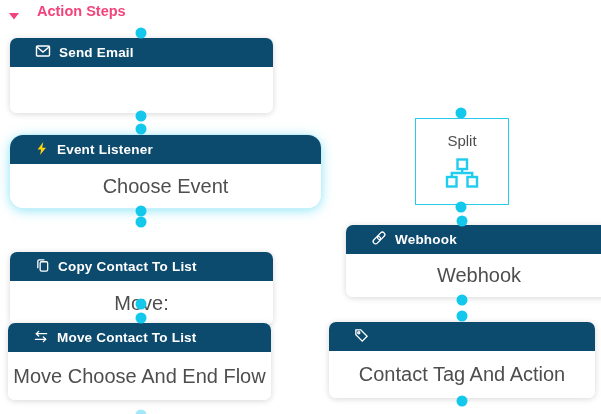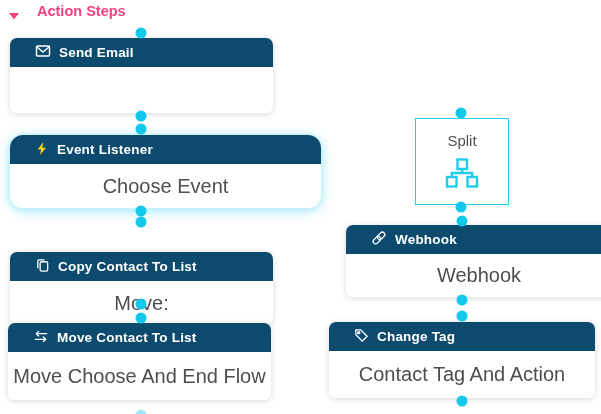--- a/index.html
+++ b/index.html
@@ -146,21 +146,20 @@
   </div>
 
   <div class="node" style="left:329px;top:322px;width:266px;height:76px;">
     <div class="node-header">
       <span>
         <svg width="15" height="15" viewBox="0 0 16 16" fill="none" stroke="#fff" stroke-width="1.4">
           <path d="M2 2h5.2L14 8.8 8.8 14 2 7.2z"></path>
             <circle cx="5.1" cy="5.1" r="1.1"></circle>
         </svg>
       </span>
-      <span>Change Tag</span>
     </div>
     <div class="node-body">Contact Tag And Action</div>
   </div>
 
   <div class="dot" style="left:141px;top:33px;"></div>
   <div class="dot" style="left:141px;top:116px;"></div>
   <div class="dot" style="left:141px;top:129px;"></div>
   <div class="dot" style="left:141px;top:211px;"></div>
   <div class="dot" style="left:141px;top:222px;"></div>
   <div class="dot" style="left:141px;top:304px;"></div>

